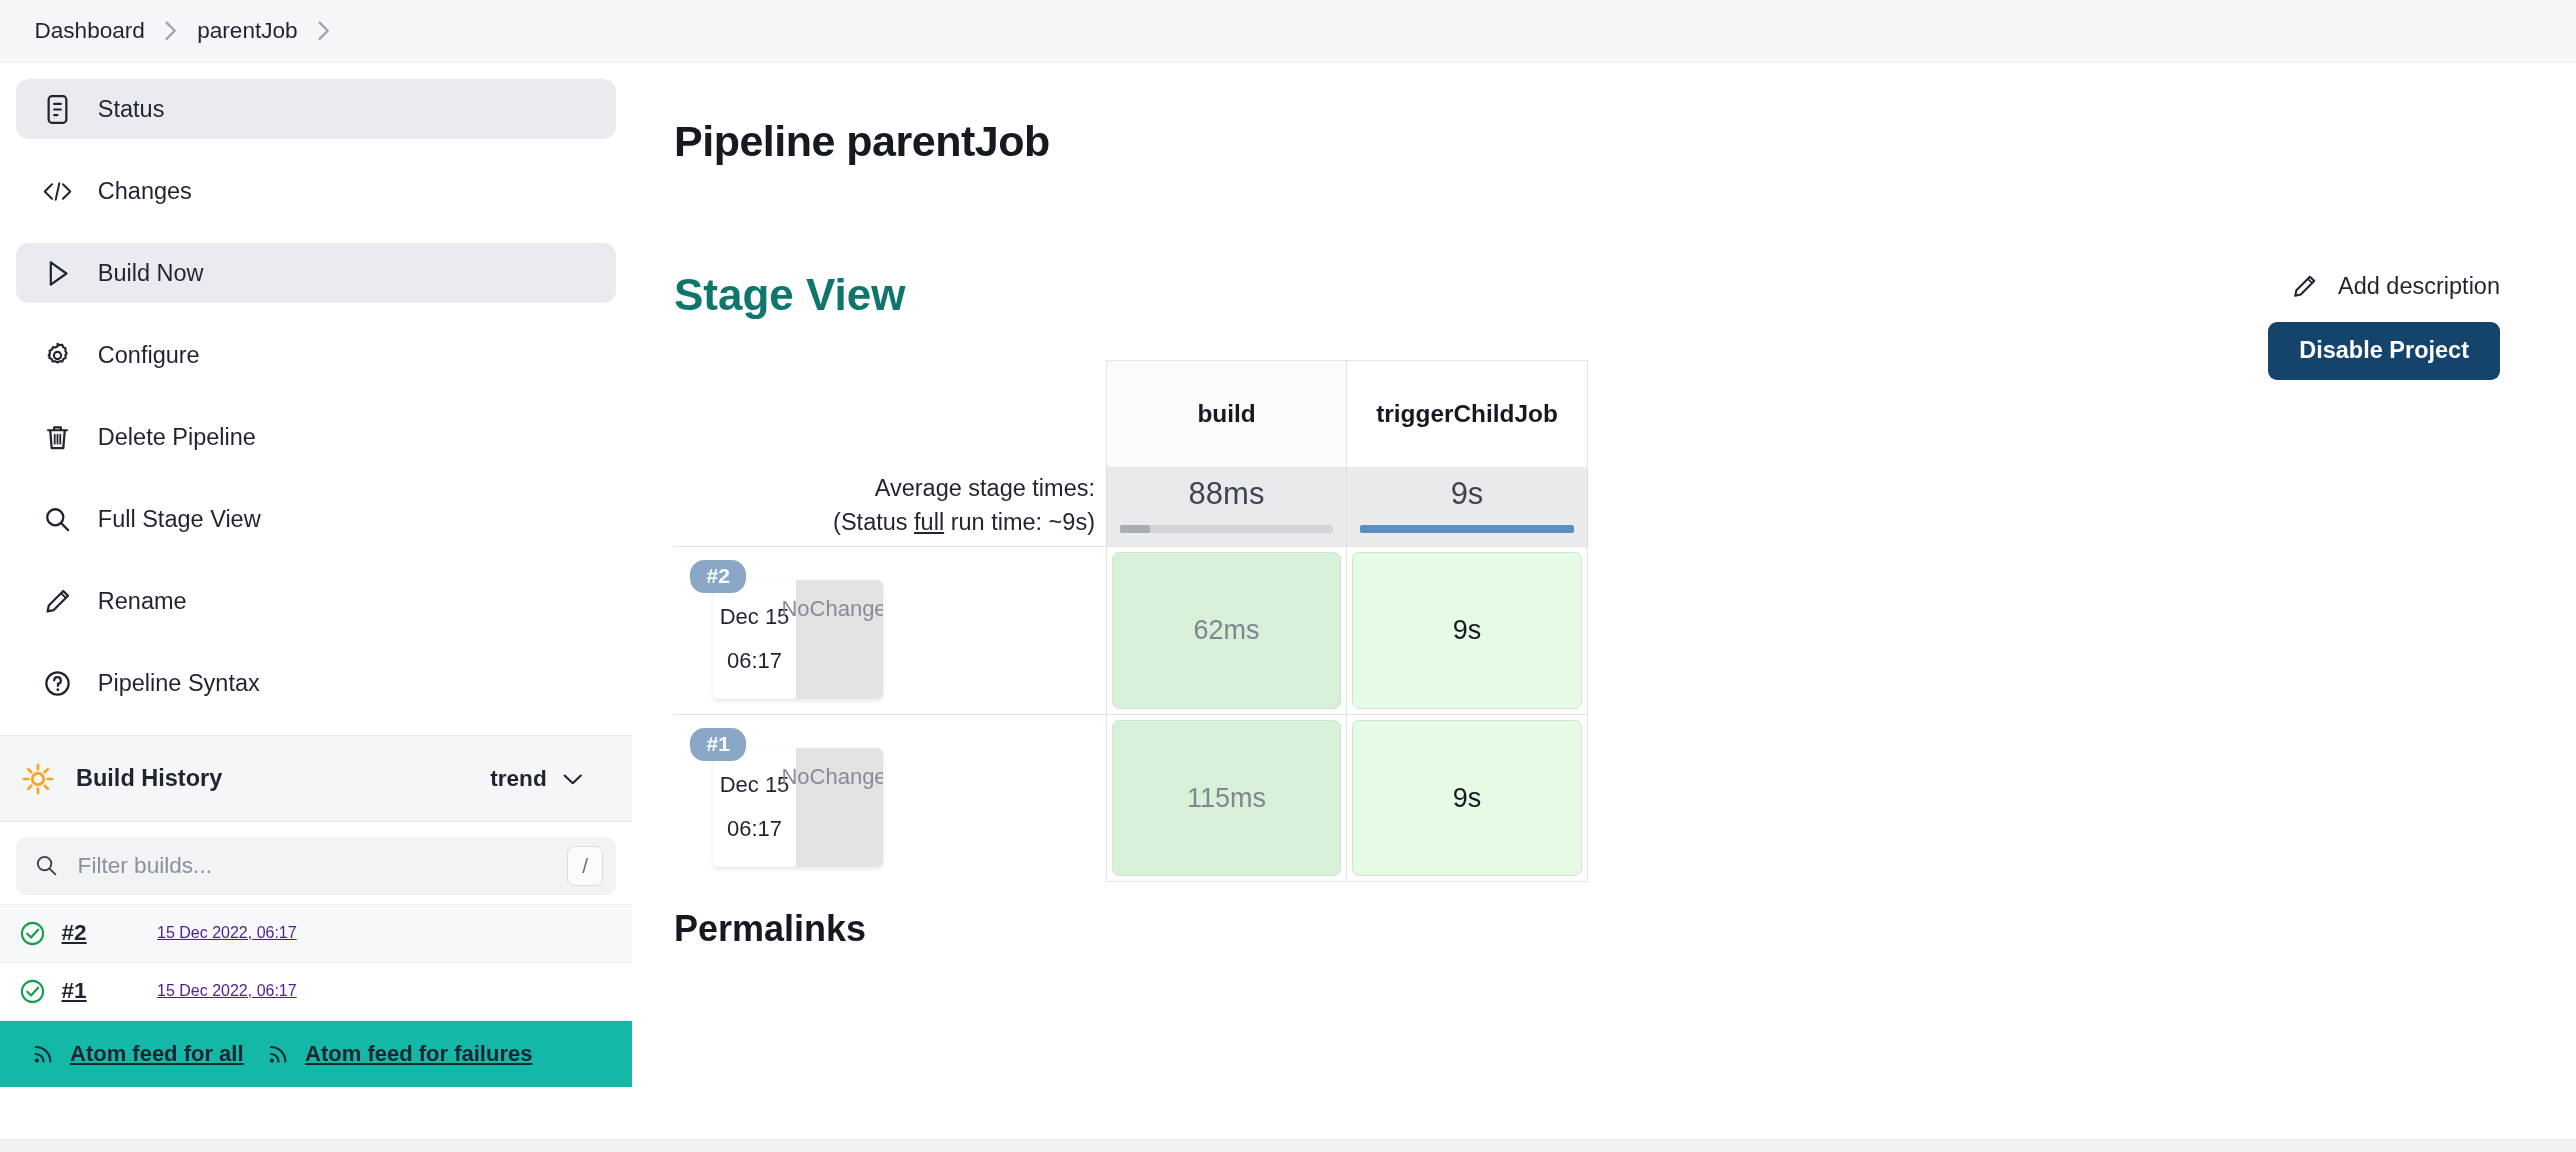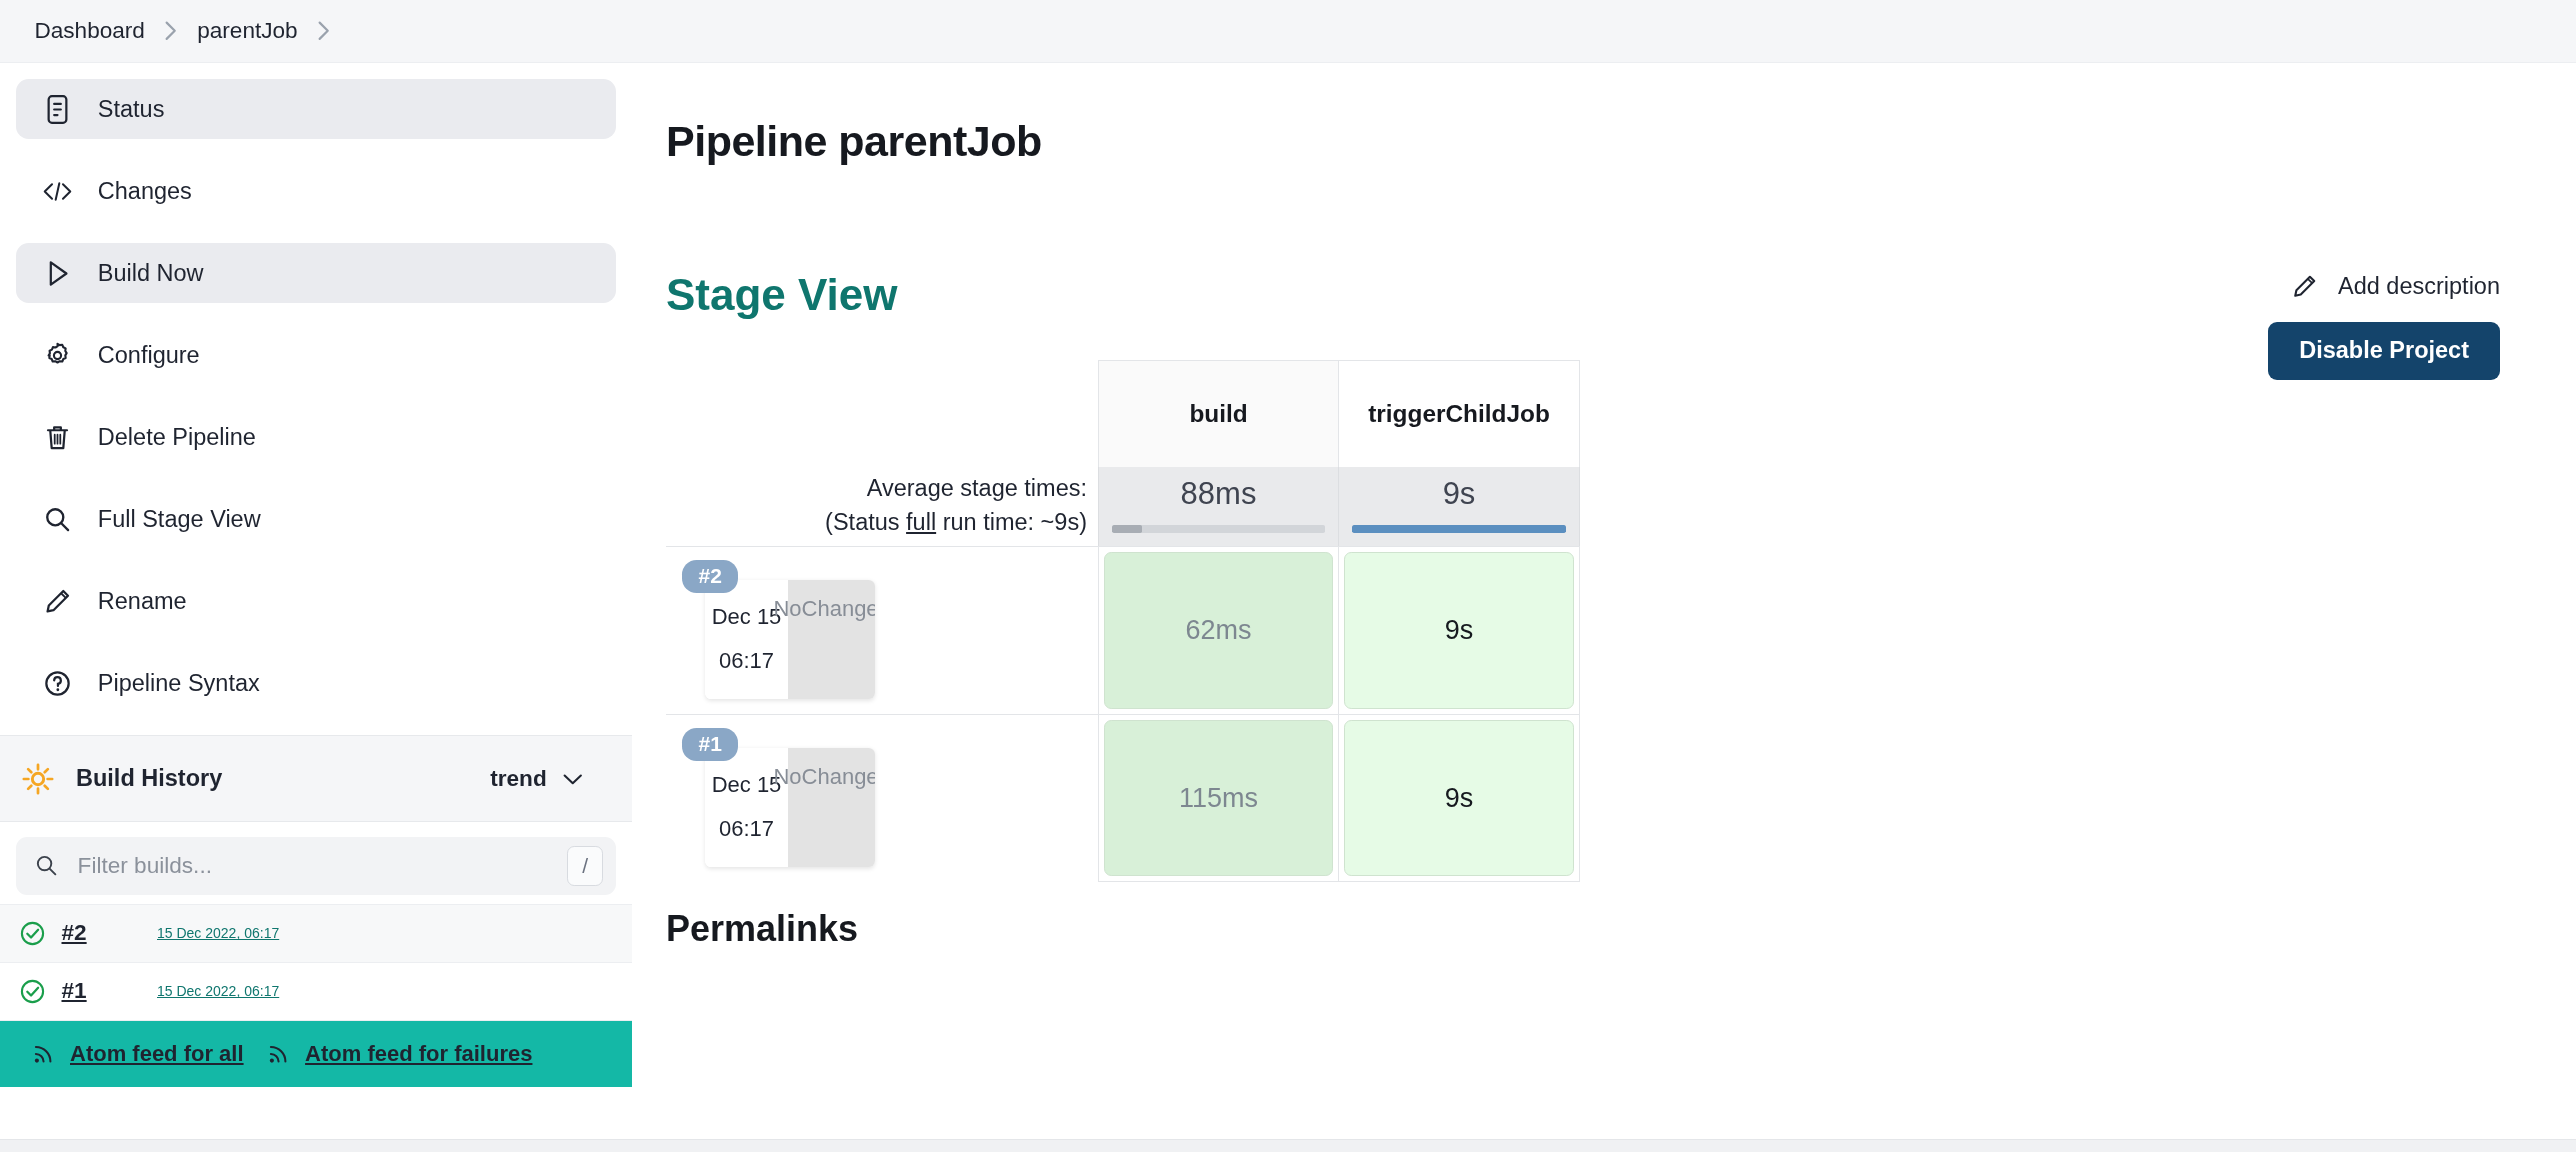--- a/index.html
+++ b/index.html
@@ -35,20 +35,21 @@
     align-items: center;
     padding: 0 7.2px;
   }
   .crumb-sep svg { display:block; }
 
   
   .page {
     display: flex;
     height: 1089px;
     align-items: flex-start;
+    gap: 8px;
   }
 
   
   .sidebar {
     width: 632px;
     flex: 0 0 632px;
     padding-top: 16.3px;
   }
   .side-nav { padding: 0 16.3px; }
   .side-item {
@@ -150,22 +151,22 @@
   .bh-row.alt { background: #f7f8f9; }
   .bh-status { width: 29px; height: 29px; flex:0 0 29px; display:flex; align-items:center; justify-content:center;}
   .bh-num {
     font-size: 22.6px;
     color: #1f2430;
     text-decoration: underline;
     font-weight: bold;
     width: 81px;
   }
   .bh-date {
-    font-size: 14px;
-    color: #0f766e;
+    font-size: 16px;
+    color: #4c1d95;
     text-decoration: underline;
   }
 
   .bh-feeds {
     display: flex;
     align-items: center;
     gap: 23.5px;
     height: 67px;
     background: #14b8a6;
     border-top: 0.9px solid #eceef1;

